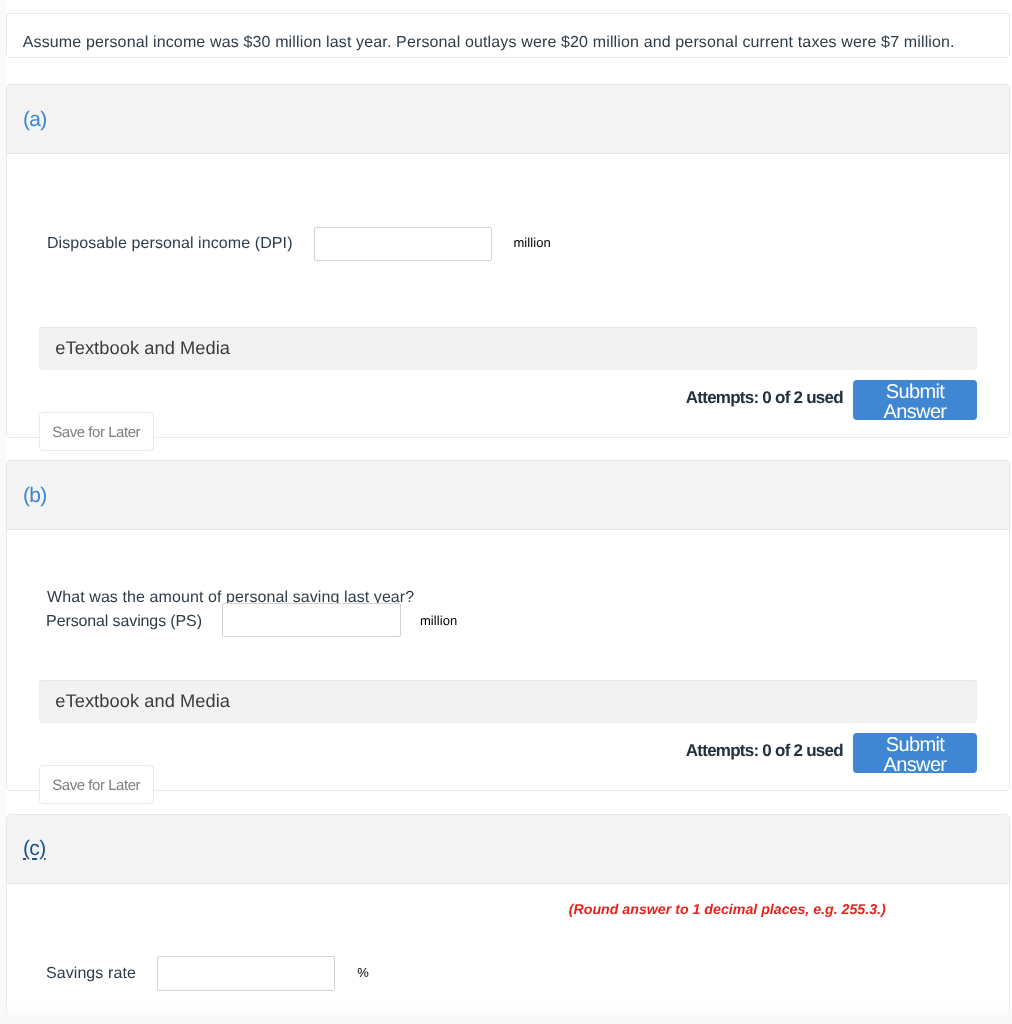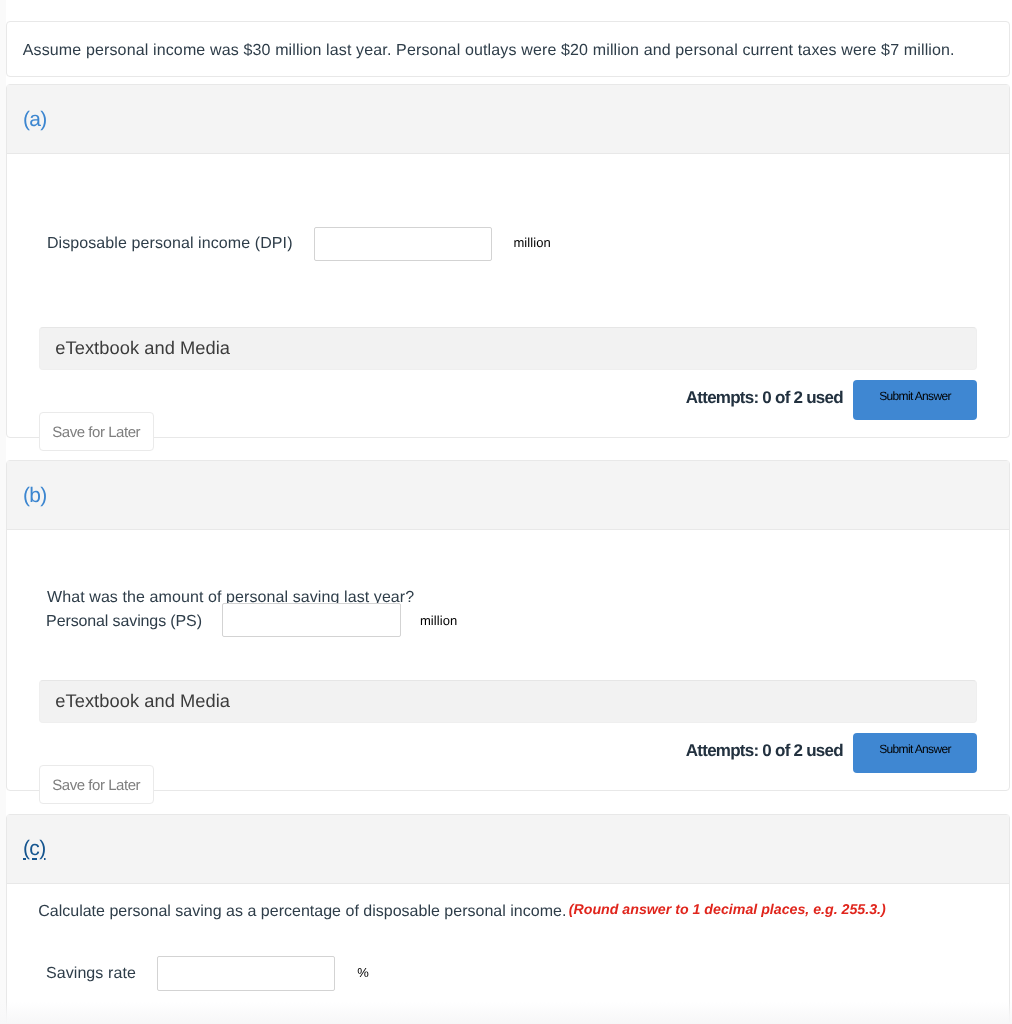--- a/index.html
+++ b/index.html
@@ -31,35 +31,35 @@
   .unit{font-size:13px;color:#000000;letter-spacing:.09px;}
 
   .etext{position:absolute;background:#f2f2f2;border:1px solid #efefef;border-top-color:#e6e6e6;border-radius:4px;box-sizing:border-box;}
   .etext span{position:absolute;line-height:1;white-space:nowrap;
               font-size:18.3px;color:#3c3c3c;letter-spacing:.05px;}
 
   .save{position:absolute;box-sizing:border-box;background:#fff;border:1px solid #eaeaea;
         border-radius:4px;font-family:"Liberation Sans",sans-serif;font-size:15px;
         color:#7e7e7e;letter-spacing:-0.45px;padding:3px 0 0 0;line-height:1;margin-top:32px;}
   .att{font-size:17px;font-weight:bold;color:#22313f;letter-spacing:-0.75px;}
-  .submit{position:absolute;box-sizing:border-box;background:#3f87d2;color:#000000;
+  .submit{position:absolute;box-sizing:border-box;background:#3f87d2;color:#ffffff;
           border:none;border-radius:4px;font-family:"Liberation Sans",sans-serif;
-          font-size:12px;letter-spacing:-0.65px;padding:2px 0 11px 0;line-height:1;}
+          font-size:20px;letter-spacing:-0.65px;padding:2px 0 11px 0;line-height:1;}
   .fade{position:absolute;left:0;top:1002px;width:1012px;height:22px;
         background:linear-gradient(to bottom, rgba(248,248,249,0) 0%, rgba(248,248,249,0.75) 60%, rgba(247,247,248,1) 100%);
         pointer-events:none;}
 </style>
 </head>
 <body>
 
 <div id="root">
   <div class="gutter"></div>
   <div class="railR"></div>
 
-  <div class="card" style="top:21px;height:56px;">
+  <div class="card" style="top:13px;height:45px;">
     <div class="txt prompt" style="left:15.7px;top:20.6px;">Assume personal income was $30 million last year. Personal outlays were $20 million and personal current taxes were $7 million.</div>
   </div>
 
   <div class="card" style="top:84px;height:354px;">
     <div class="shead">
         <span class="lab" style="left:16px;top:24.2px;">(a)</span>
       </div>
     <div class="txt rowlabel" style="left:39.9px;top:151.3px;">Disposable personal income (DPI)</div>
     <input class="ans" style="left: 307.4px; top: 142.3px; width: 177.9px; height: 33.3px;" value="">
     <div class="txt unit" style="left:506.4px;top:151.3px;">million</div>
@@ -84,21 +84,20 @@
     </div>
     <button class="save" style="left:31.6px;top:272.2px;width:115.2px;height:38.5px;">Save for Later</button>
     <div class="txt att" style="left:678.8px;top:281.4px;">Attempts: 0 of 2 used</div>
     <button class="submit" style="left:845.9px;top:272.4px;width:124.2px;height:39.3px;">Submit Answer</button>
   </div>
 
   <div class="card" style="top:814px;height:240px;">
     <div class="shead">
         <span class="lab active" style="left:16px;top:23.2px;">(c)</span>
       </div>
-    <div class="txt qtext" style="left:31.2px;top:89.2px;letter-spacing:0.01px;">Calculate personal saving as a percentage of disposable personal income.</div>
     <div class="txt note" style="left:561.8px;top:87.5px;">(Round answer to 1 decimal places, e.g. 255.3.)</div>
     <div class="txt rowlabel" style="left:38.9px;top:150.8px;">Savings rate</div>
     <input class="ans" style="left: 150.2px; top: 141.2px; width: 178px; height: 34.8px;" value="">
     <div class="txt unit" style="left:350.2px;top:150.8px;">%</div>
   </div>
 
   <div class="fade"></div>
 </div>
 
 </body></html>

